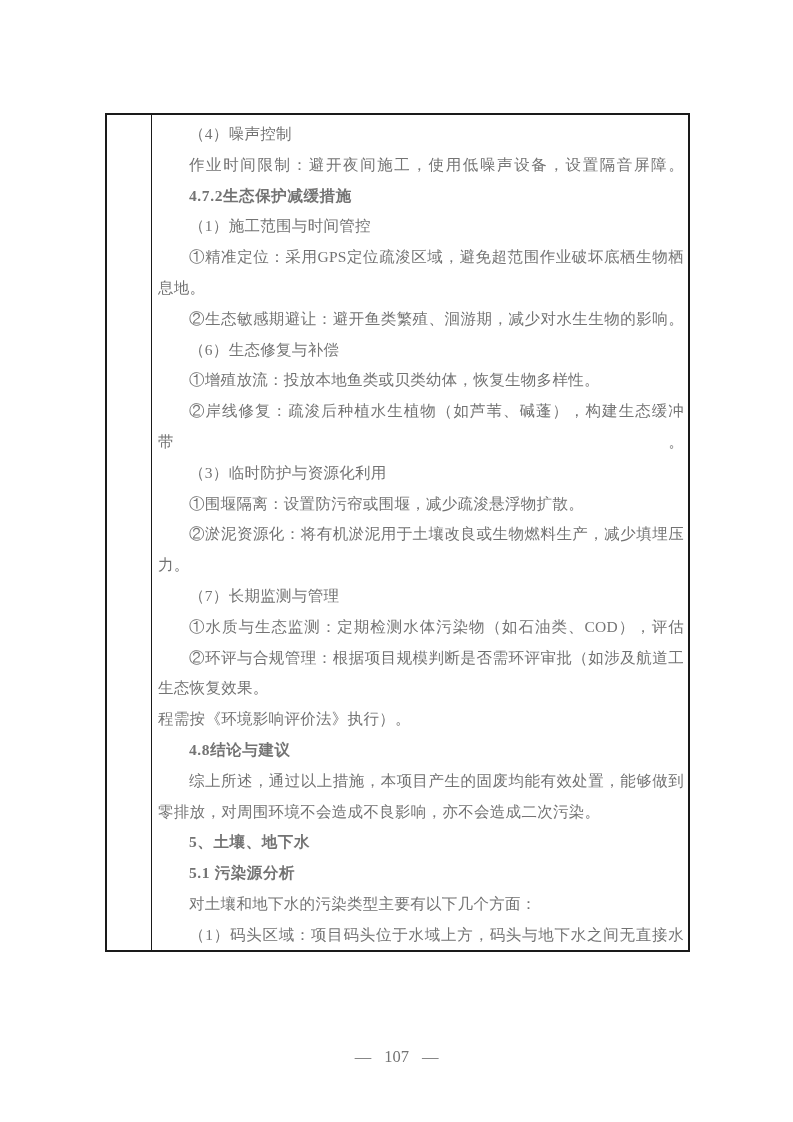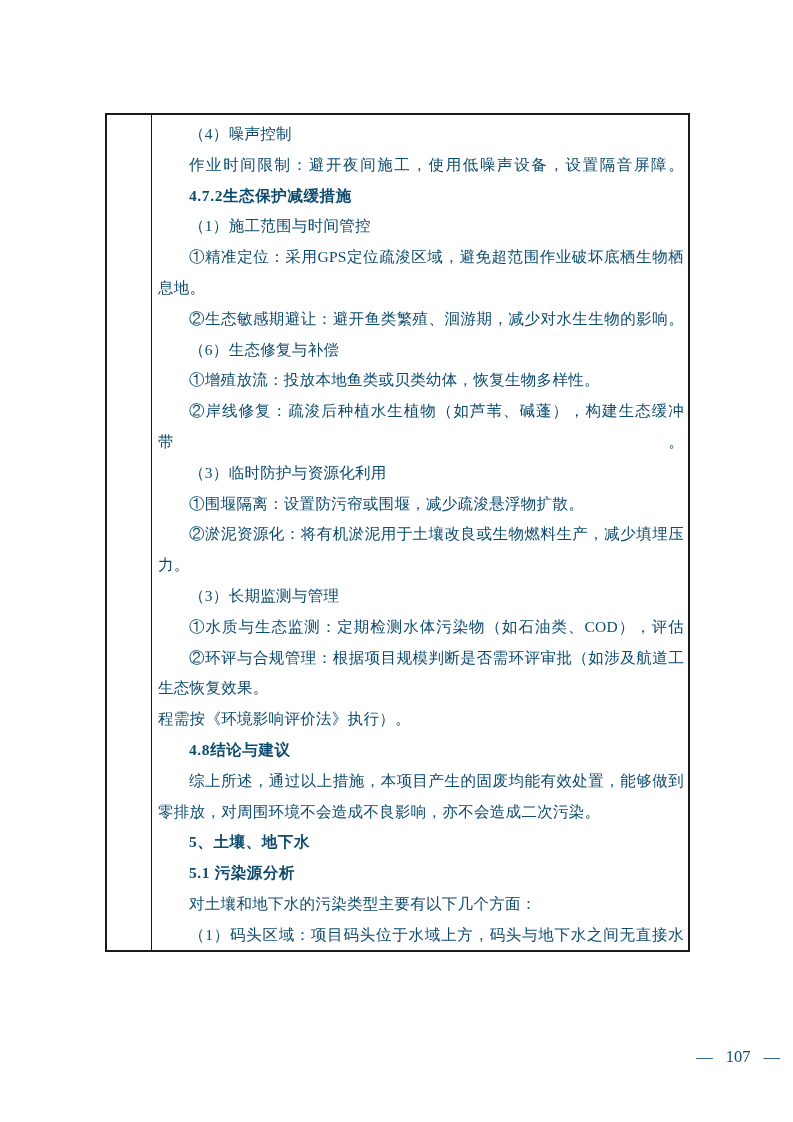--- a/index.html
+++ b/index.html
@@ -6,21 +6,21 @@
     margin: 0;
     padding: 0;
     background: #ffffff;
   }
   .page {
     position: relative;
     width: 793px;
     height: 1122px;
     background: #ffffff;
     font-family: "Liberation Serif", "DejaVu Serif", serif;
-    color: #0c4a6e;
+    color: #737373;
     overflow: hidden;
   }
   .doc-table {
     position: absolute;
     left: 105px;
     top: 113px;
     width: 585px;
     height: 839px;
     border: 2px solid #1a1a1a;
     box-sizing: border-box;
@@ -53,21 +53,21 @@
   .line.fill {
     white-space: normal;
     text-align: justify;
     text-align-last: justify;
   }
   .page-number {
     position: absolute;
     left: 0;
     top: 1046px;
     width: 100%;
-    text-align: right;
+    text-align: center;
     font-size: 16.5px;
     line-height: 22px;
   }
   .page-number span {
     display: inline-block;
   }
   .page-number .dash {
     margin: 0 13px;
     letter-spacing: 0;
   }
@@ -87,21 +87,21 @@
         <div class="line indent fill">①精准定位：采用GPS定位疏浚区域，避免超范围作业破坏底栖生物栖</div>
         <div class="line">息地。</div>
         <div class="line indent fill">②生态敏感期避让：避开鱼类繁殖、洄游期，减少对水生生物的影响。</div>
         <div class="line indent">（6）生态修复与补偿</div>
         <div class="line indent">①增殖放流：投放本地鱼类或贝类幼体，恢复生物多样性。</div>
         <div class="line indent fill">②岸线修复：疏浚后种植水生植物（如芦苇、碱蓬），构建生态缓冲带。</div>
         <div class="line indent">（3）临时防护与资源化利用</div>
         <div class="line indent">①围堰隔离：设置防污帘或围堰，减少疏浚悬浮物扩散。</div>
         <div class="line indent fill">②淤泥资源化：将有机淤泥用于土壤改良或生物燃料生产，减少填埋压</div>
         <div class="line">力。</div>
-        <div class="line indent">（3）长期监测与管理</div>
+        <div class="line indent">（7）长期监测与管理</div>
         <div class="line indent fill">①水质与生态监测：定期检测水体污染物（如石油类、COD），评估</div>
         <div class="line indent fill">②环评与合规管理：根据项目规模判断是否需环评审批（如涉及航道工</div>
         <div class="line">生态恢复效果。</div>
         <div class="line">程需按《环境影响评价法》执行）。</div>
         <div class="line bold indent">4.8结论与建议</div>
         <div class="line indent fill">综上所述，通过以上措施，本项目产生的固废均能有效处置，能够做到</div>
         <div class="line">零排放，对周围环境不会造成不良影响，亦不会造成二次污染。</div>
         <div class="line bold indent">5、土壤、地下水</div>
         <div class="line bold indent">5.1 污染源分析</div>
         <div class="line indent">对土壤和地下水的污染类型主要有以下几个方面：</div>

